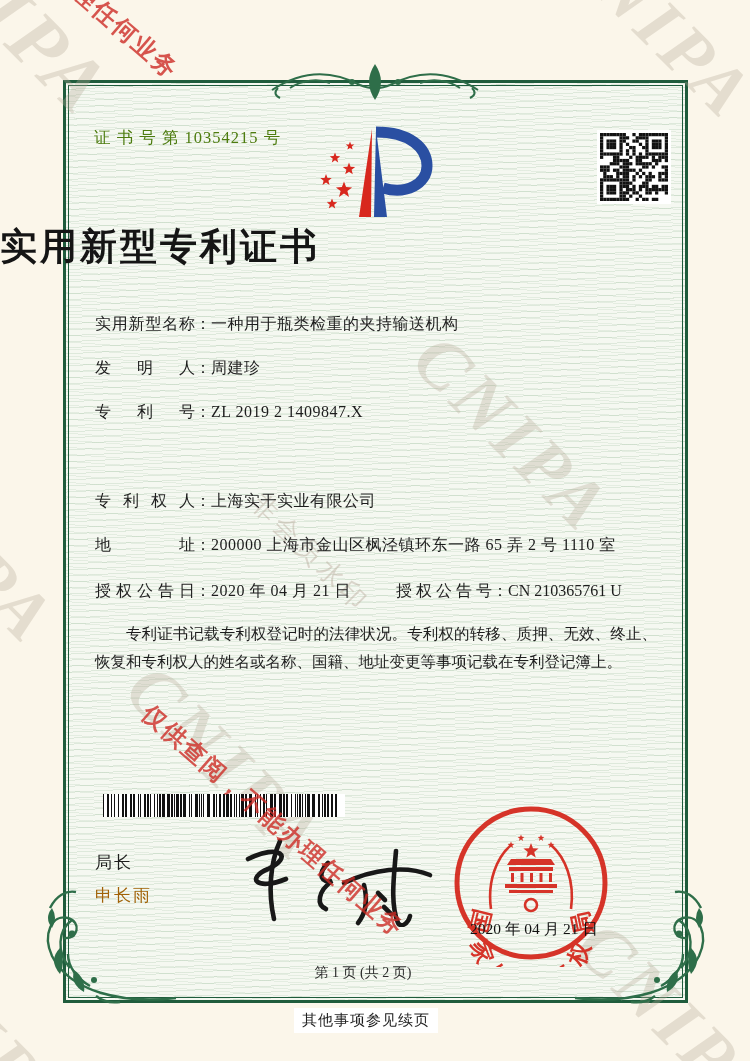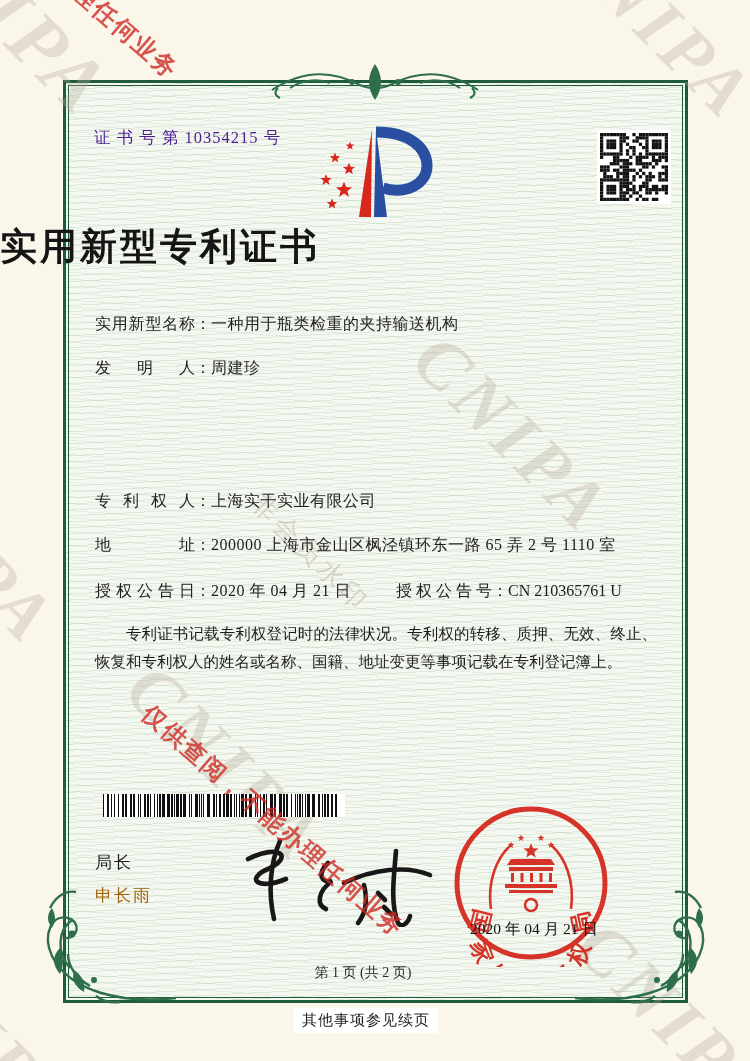--- a/index.html
+++ b/index.html
@@ -28,21 +28,21 @@
     position:absolute;z-index:6;pointer-events:none;white-space:nowrap;
     font-size:26px;letter-spacing:5px;color:rgba(182,164,150,.42);
     transform-origin:0 0;transform:rotate(45deg);
   }
   .wm-red{
     position:absolute;z-index:50;pointer-events:none;white-space:nowrap;
     font-size:24px;letter-spacing:2px;font-weight:600;color:rgba(205,44,38,.8);
     transform-origin:0 0;transform:rotate(41deg);
   }
 
-  .cert-no{position:absolute;left:94px;top:127px;z-index:10;font-size:16.5px;color:#4c1d95;letter-spacing:1px;}
+  .cert-no{position:absolute;left:94px;top:127px;z-index:10;font-size:16.5px;color:#4d7c0f;letter-spacing:1px;}
   .title{position:absolute;left:0;right:0;top:222px;z-index:10;text-align:left;
          font-size:37px;font-weight:700;letter-spacing:3px;color:#151515;}
 
   .logo{position:absolute;left:316px;top:126px;z-index:10;}
   .qr-box{position:absolute;left:597px;top:130px;width:74px;height:74px;background:#fff;z-index:10;}
   .qr-box svg{position:absolute;left:3px;top:3px;}
 
   .row{position:absolute;left:95px;z-index:10;height:24px;font-size:16px;color:#1d1d1d;white-space:nowrap;}
   .row .lbl{display:inline-block;width:100px;text-align:justify;text-align-last:justify;}
   .row .val{letter-spacing:.5px;}
@@ -409,20 +409,23 @@
   </div>
 
   <div class="title">实用新型专利证书</div>
 
   <div class="row" style="top:358px;">
     <span class="lbl">发明人</span><span class="sep">：</span><span class="val">周建珍</span>
   </div>
   <div class="row" style="top:314px;">
     <span class="lbl">实用新型名称</span><span class="sep">：</span><span class="val">一种用于瓶类检重的夹持输送机构</span>
   </div>
+  <div class="row" style="top:402px;">
+    <span class="lbl">专利号</span><span class="sep">：</span><span class="val">ZL 2019 2 1409847.X</span>
+  </div>
   <div class="row" style="top:491px;">
     <span class="lbl">专利权人</span><span class="sep">：</span><span class="val">上海实干实业有限公司</span>
   </div>
   <div class="row" style="top:535px;font-family:Liberation Serif, serif;">
     <span class="lbl">地址</span><span class="sep">：</span><span class="val">200000  上海市金山区枫泾镇环东一路 65 弄 2 号 1110 室</span>
   </div>
   <div class="row" style="top:581px;">
     <span class="lbl">授权公告日</span><span class="sep">：</span><span class="val">2020 年 04 月 21 日</span>
   </div>
   <div class="grant" style="top:581px;">

